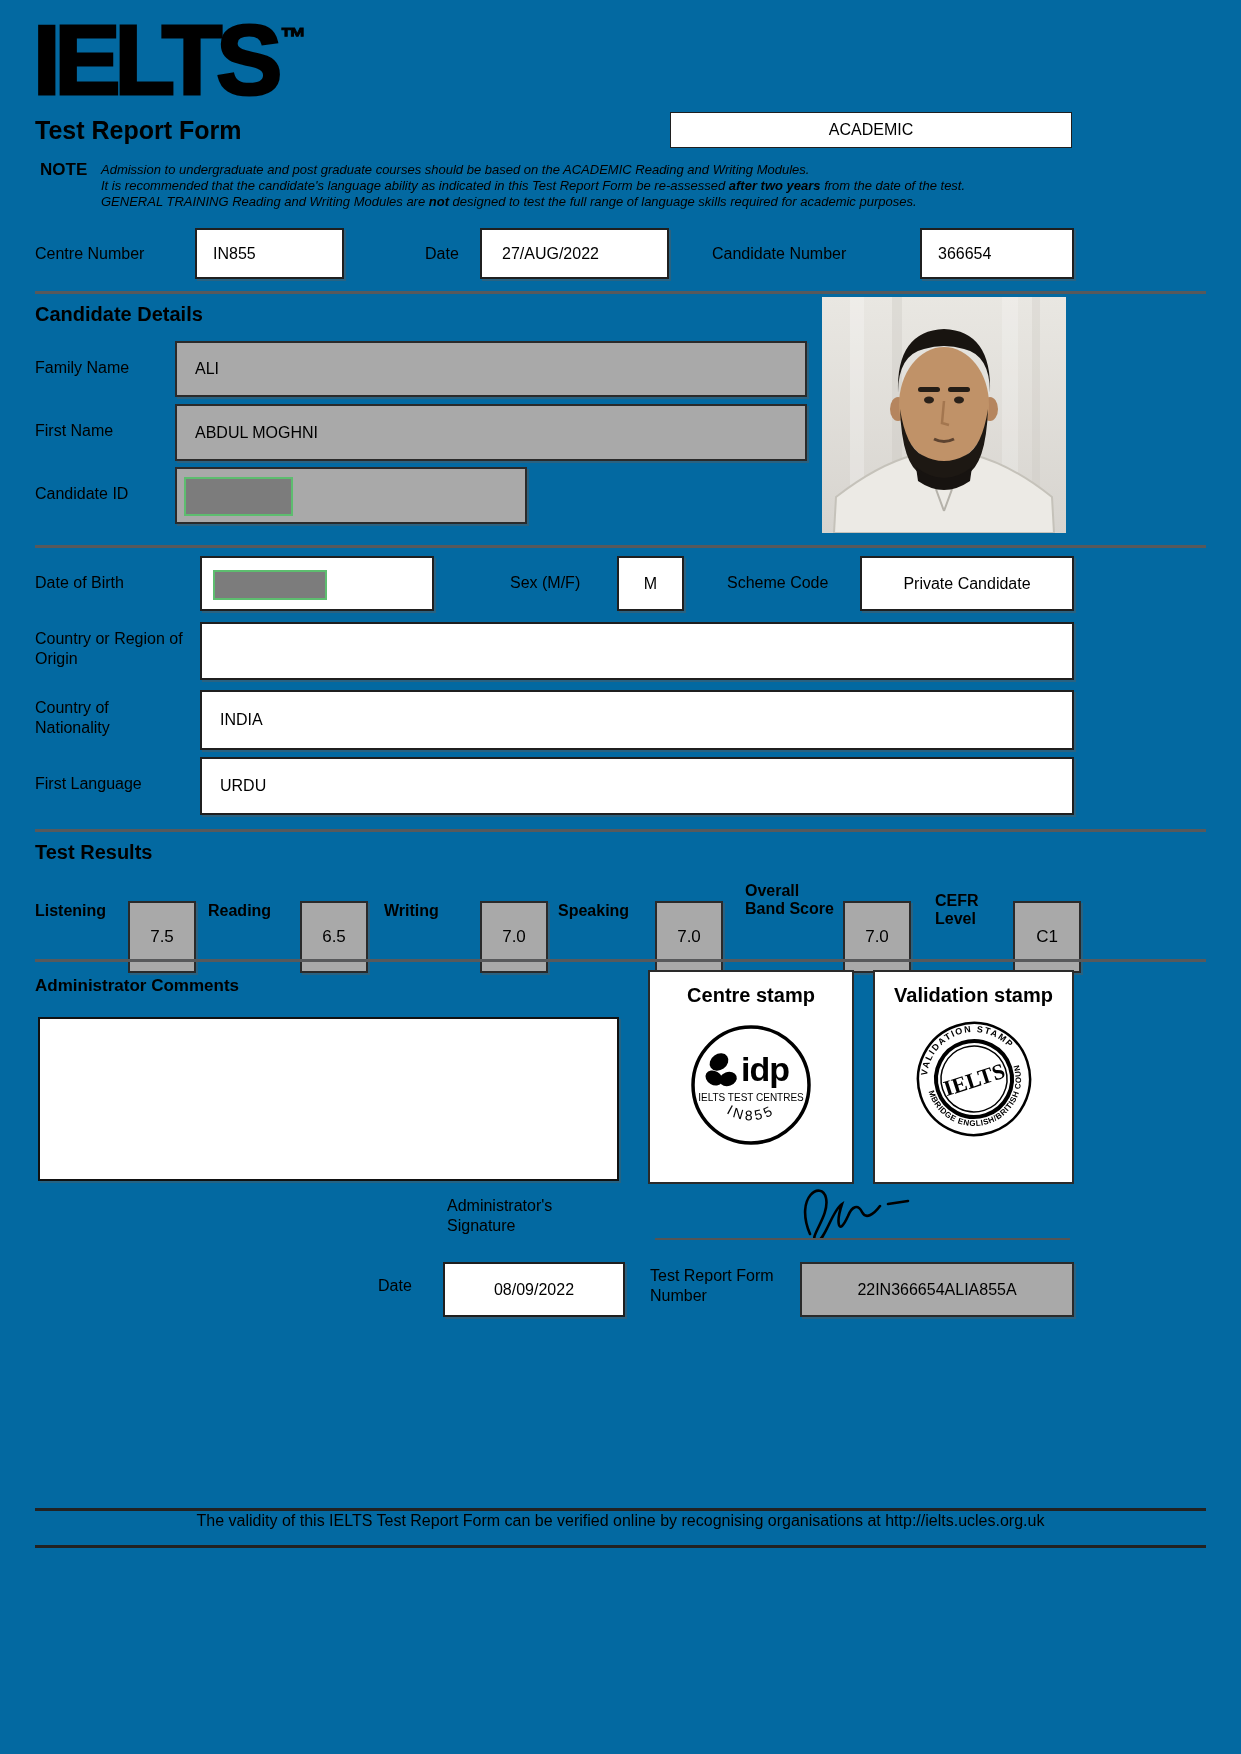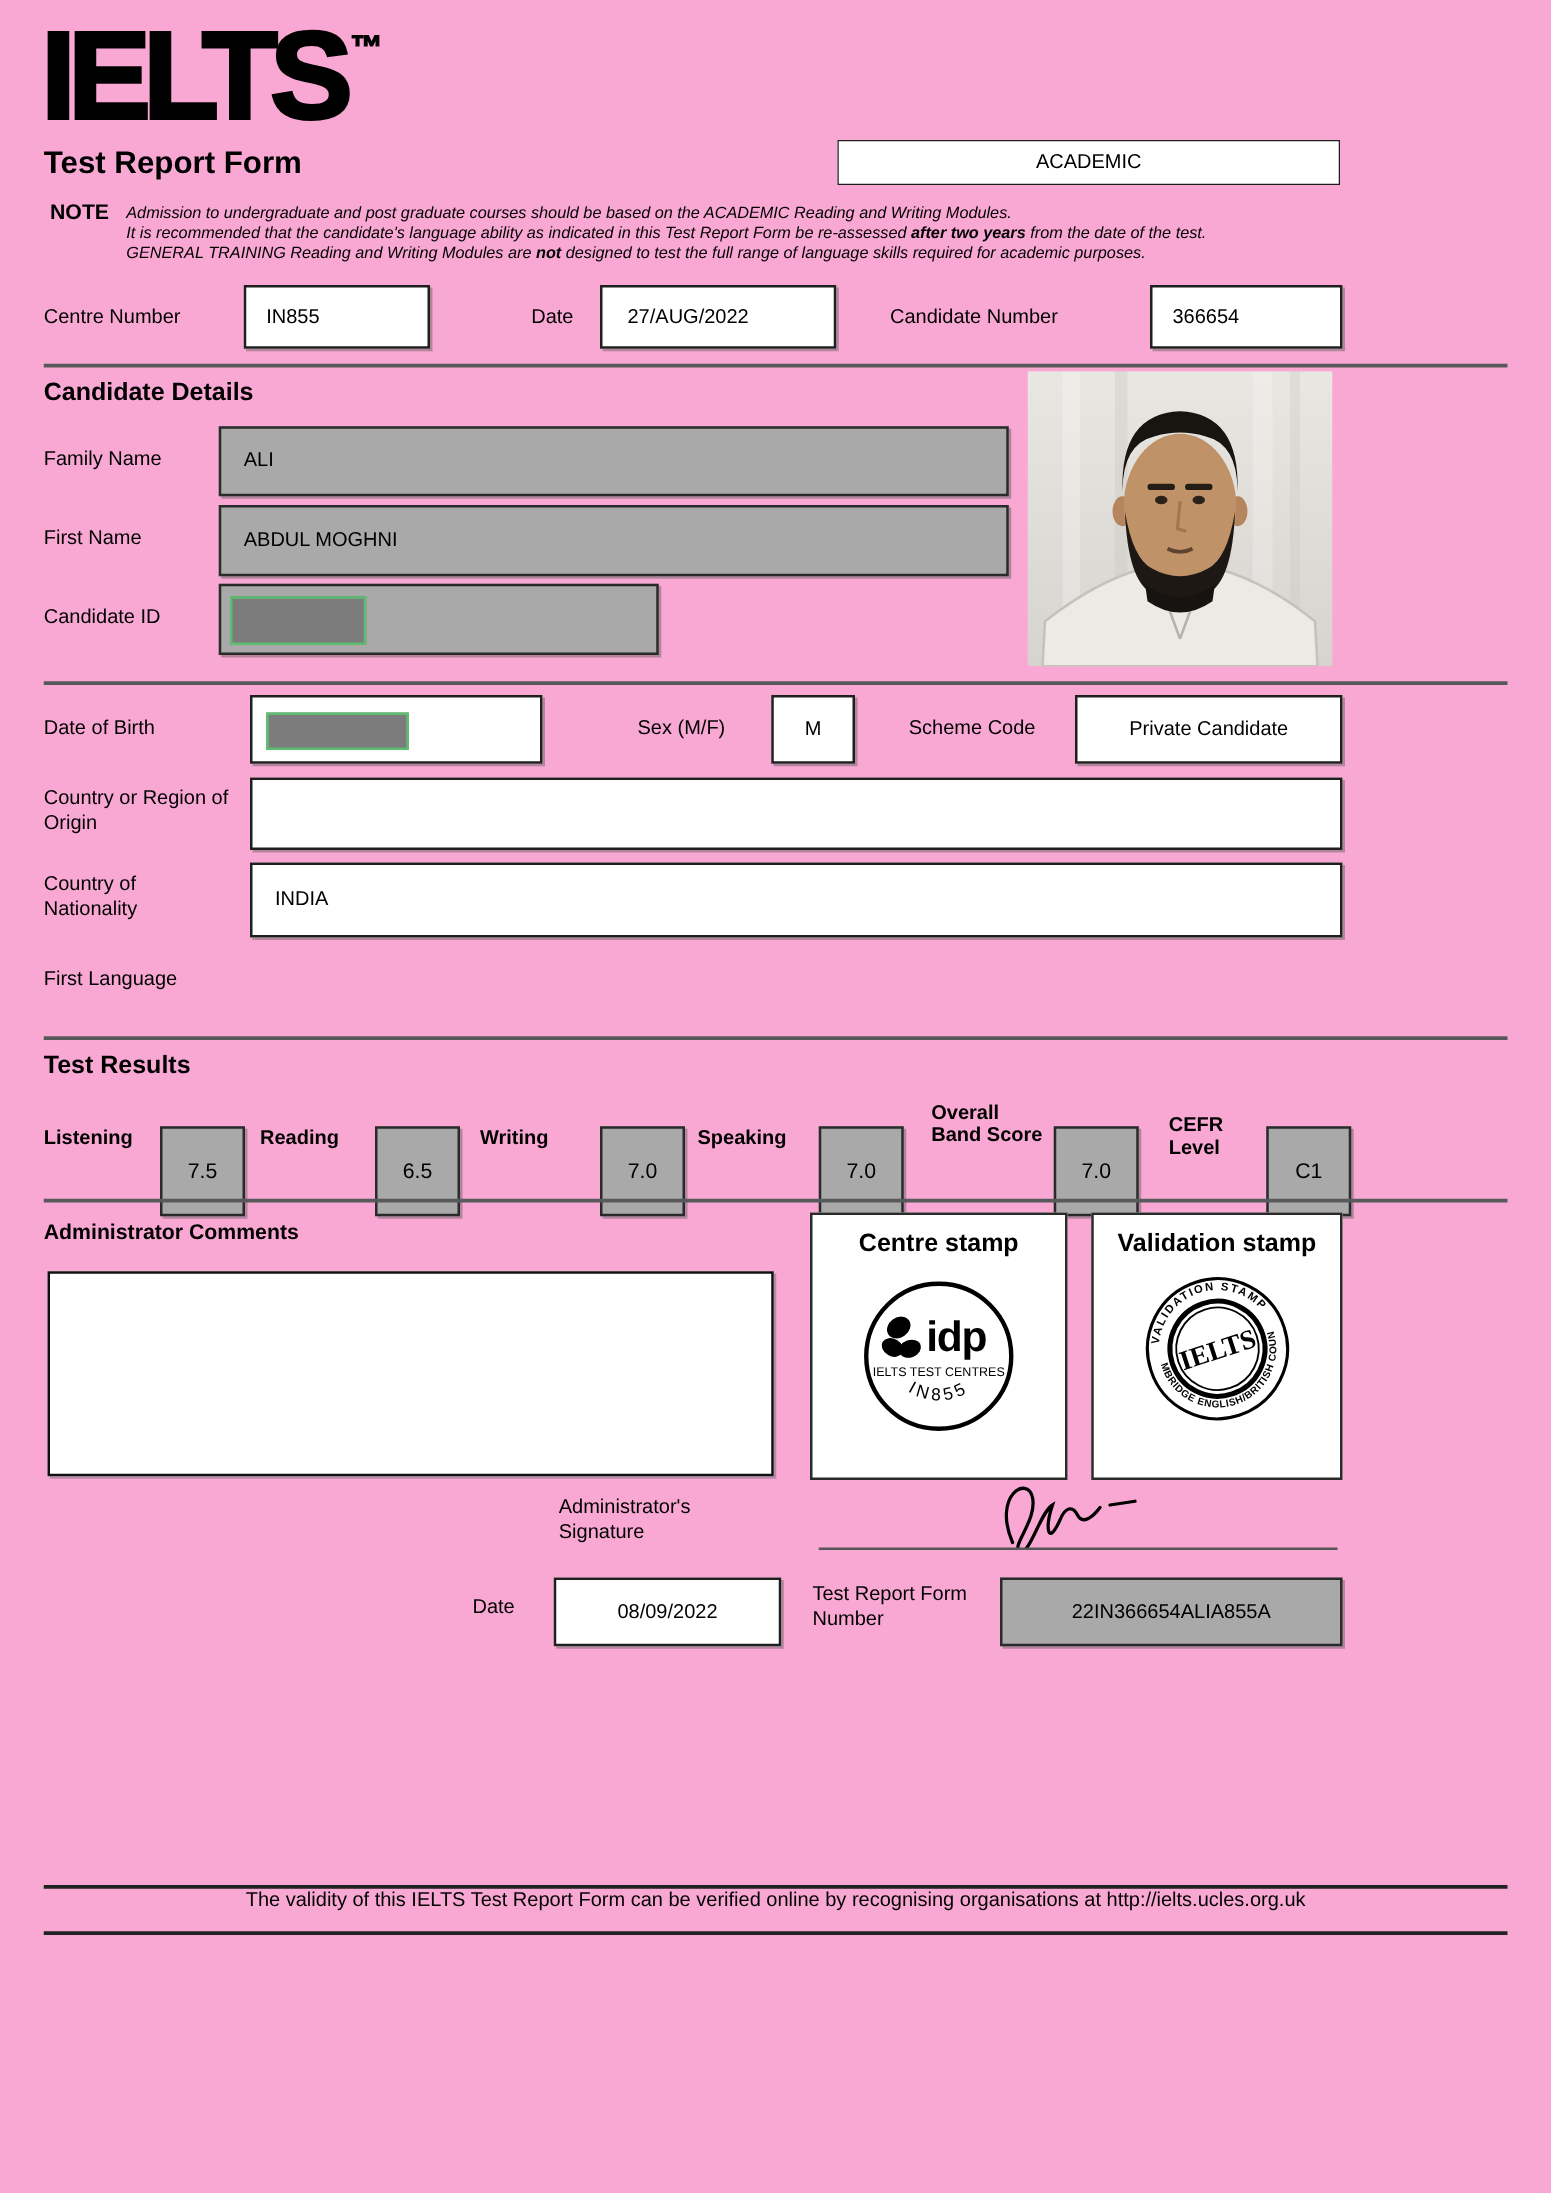--- a/index.html
+++ b/index.html
@@ -1,16 +1,16 @@
 <!DOCTYPE html>
 <html><head>
 <meta charset="utf-8">
 <style>
   html,body{margin:0;padding:0;background:#fff;}
-  #page{position:relative;width:1241px;height:1754px;background:#f9a8d4;
+  #page{position:relative;width:1241px;height:1754px;background:#0369a1;
         font-family:"Liberation Sans",sans-serif;color:#000;overflow:hidden;}
 
   .abs{position:absolute;}
   .lbl{font-size:16px;color:#000;line-height:1.25;}
   .bold{font-weight:bold;}
 
   .whitebox{position:absolute;background:#fff;border:2px solid #1f1f1f;
             box-shadow:2px 2px 0 rgba(90,90,90,.45);display:flex;align-items:center;}
   .greybox{position:absolute;background:#a9a9a9;border:2px solid #2a2a2a;
            box-shadow:2px 2px 0 rgba(90,90,90,.45);display:flex;align-items:center;}
@@ -140,20 +140,23 @@
   <div class="whitebox" style="left:200px;top:622px;width:870px;height:54px;">
     <span class="val" style="padding-left:18px;"></span>
   </div>
 
   <div class="abs lbl" style="left:35px;top:698px;width:120px;">Country of Nationality</div>
   <div class="whitebox" style="left:200px;top:690px;width:870px;height:56px;">
     <span class="val" style="padding-left:18px;">INDIA</span>
   </div>
 
   <div class="abs lbl" style="left:35px;top:774px;">First Language</div>
+  <div class="whitebox" style="left:200px;top:757px;width:870px;height:54px;">
+    <span class="val" style="padding-left:18px;">URDU</span>
+  </div>
 
   <div class="divider" style="top:829px;"></div>
 
   <div class="abs section-h" style="left:35px;top:841px;">Test Results</div>
 
   <div class="abs scorelbl" style="left:35px;top:902px;">Listening</div>
   <div class="scorebox" style="left:128px;top:877px;">
       <span>7.5</span>
     </div>
 

